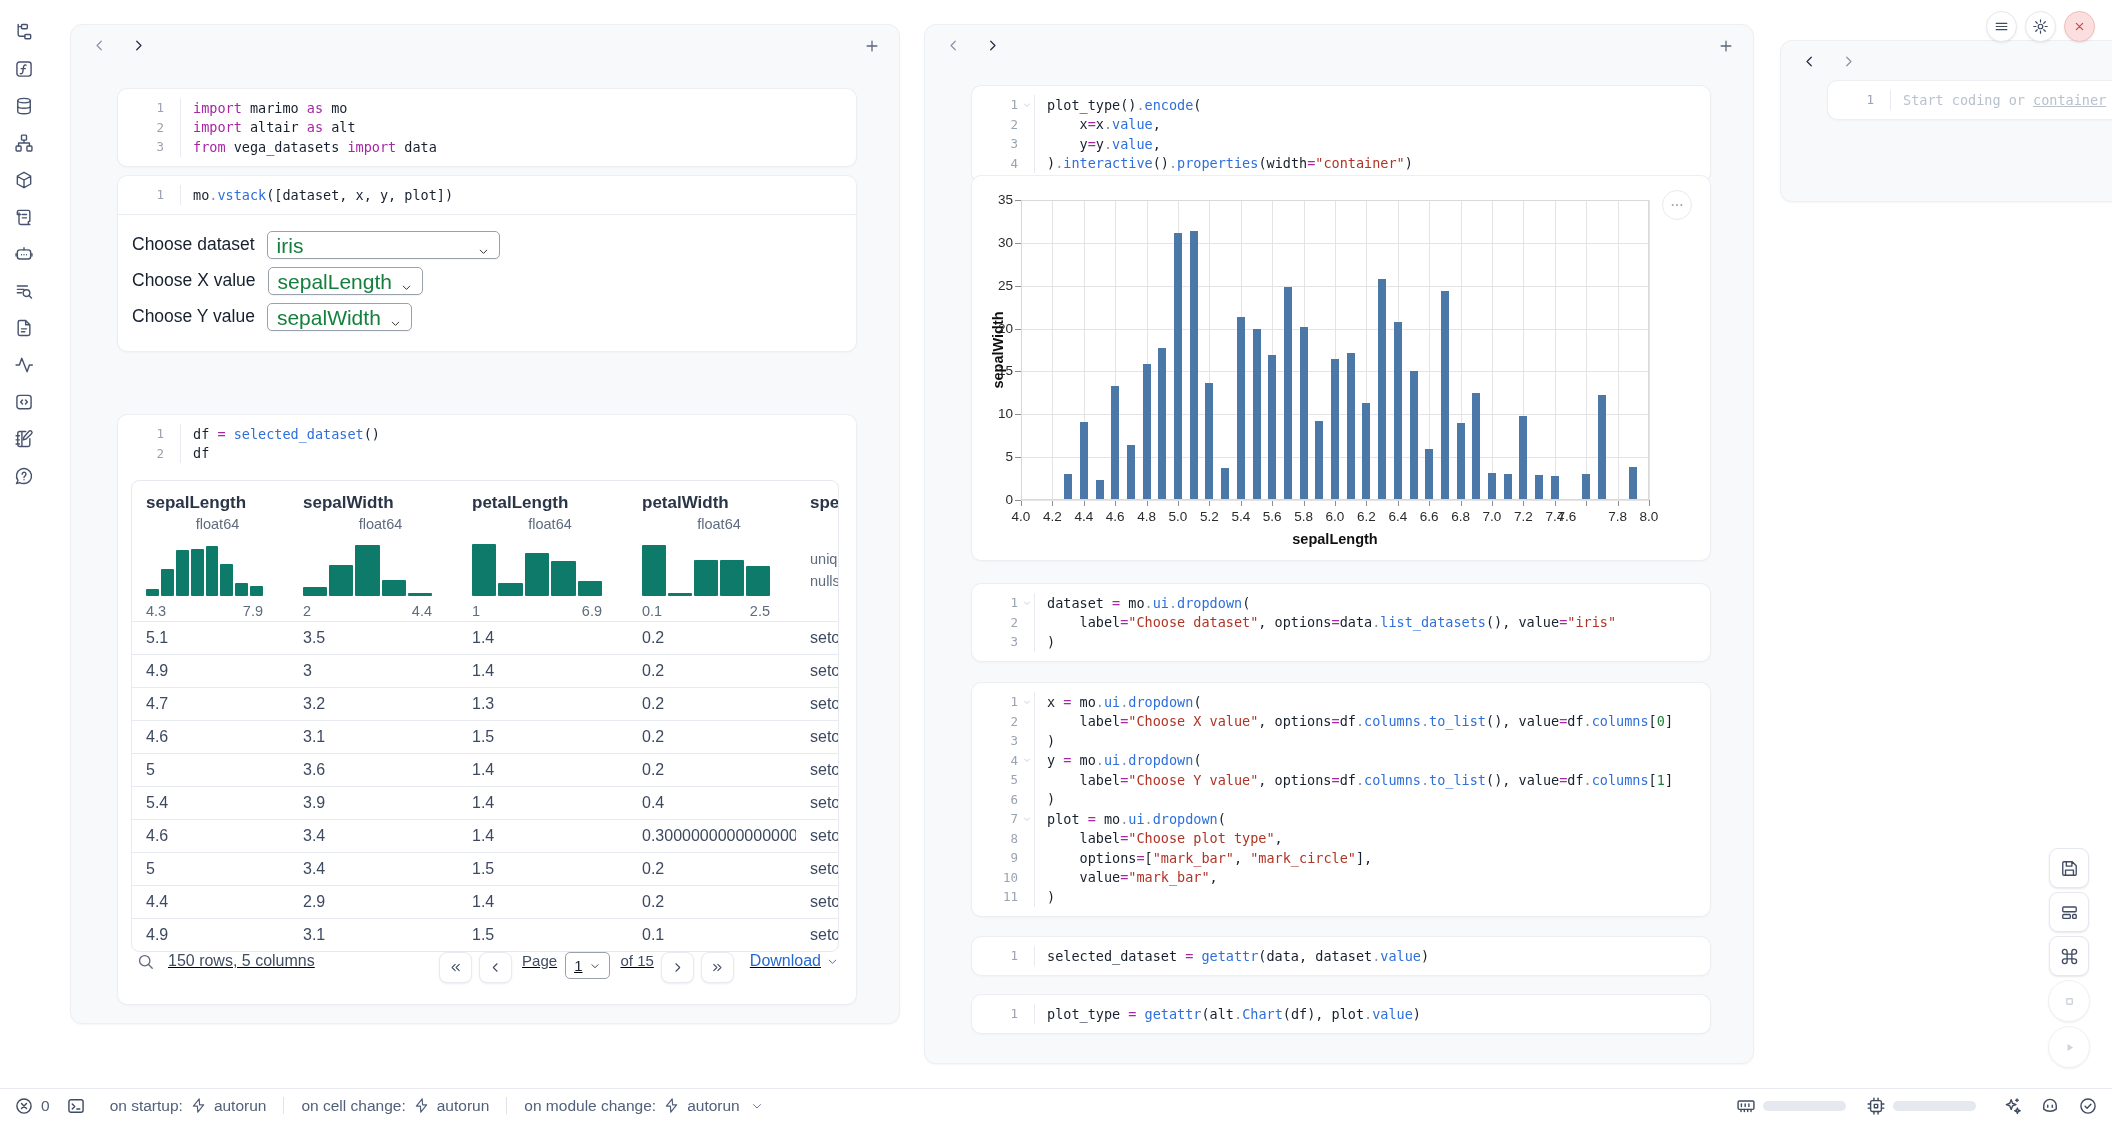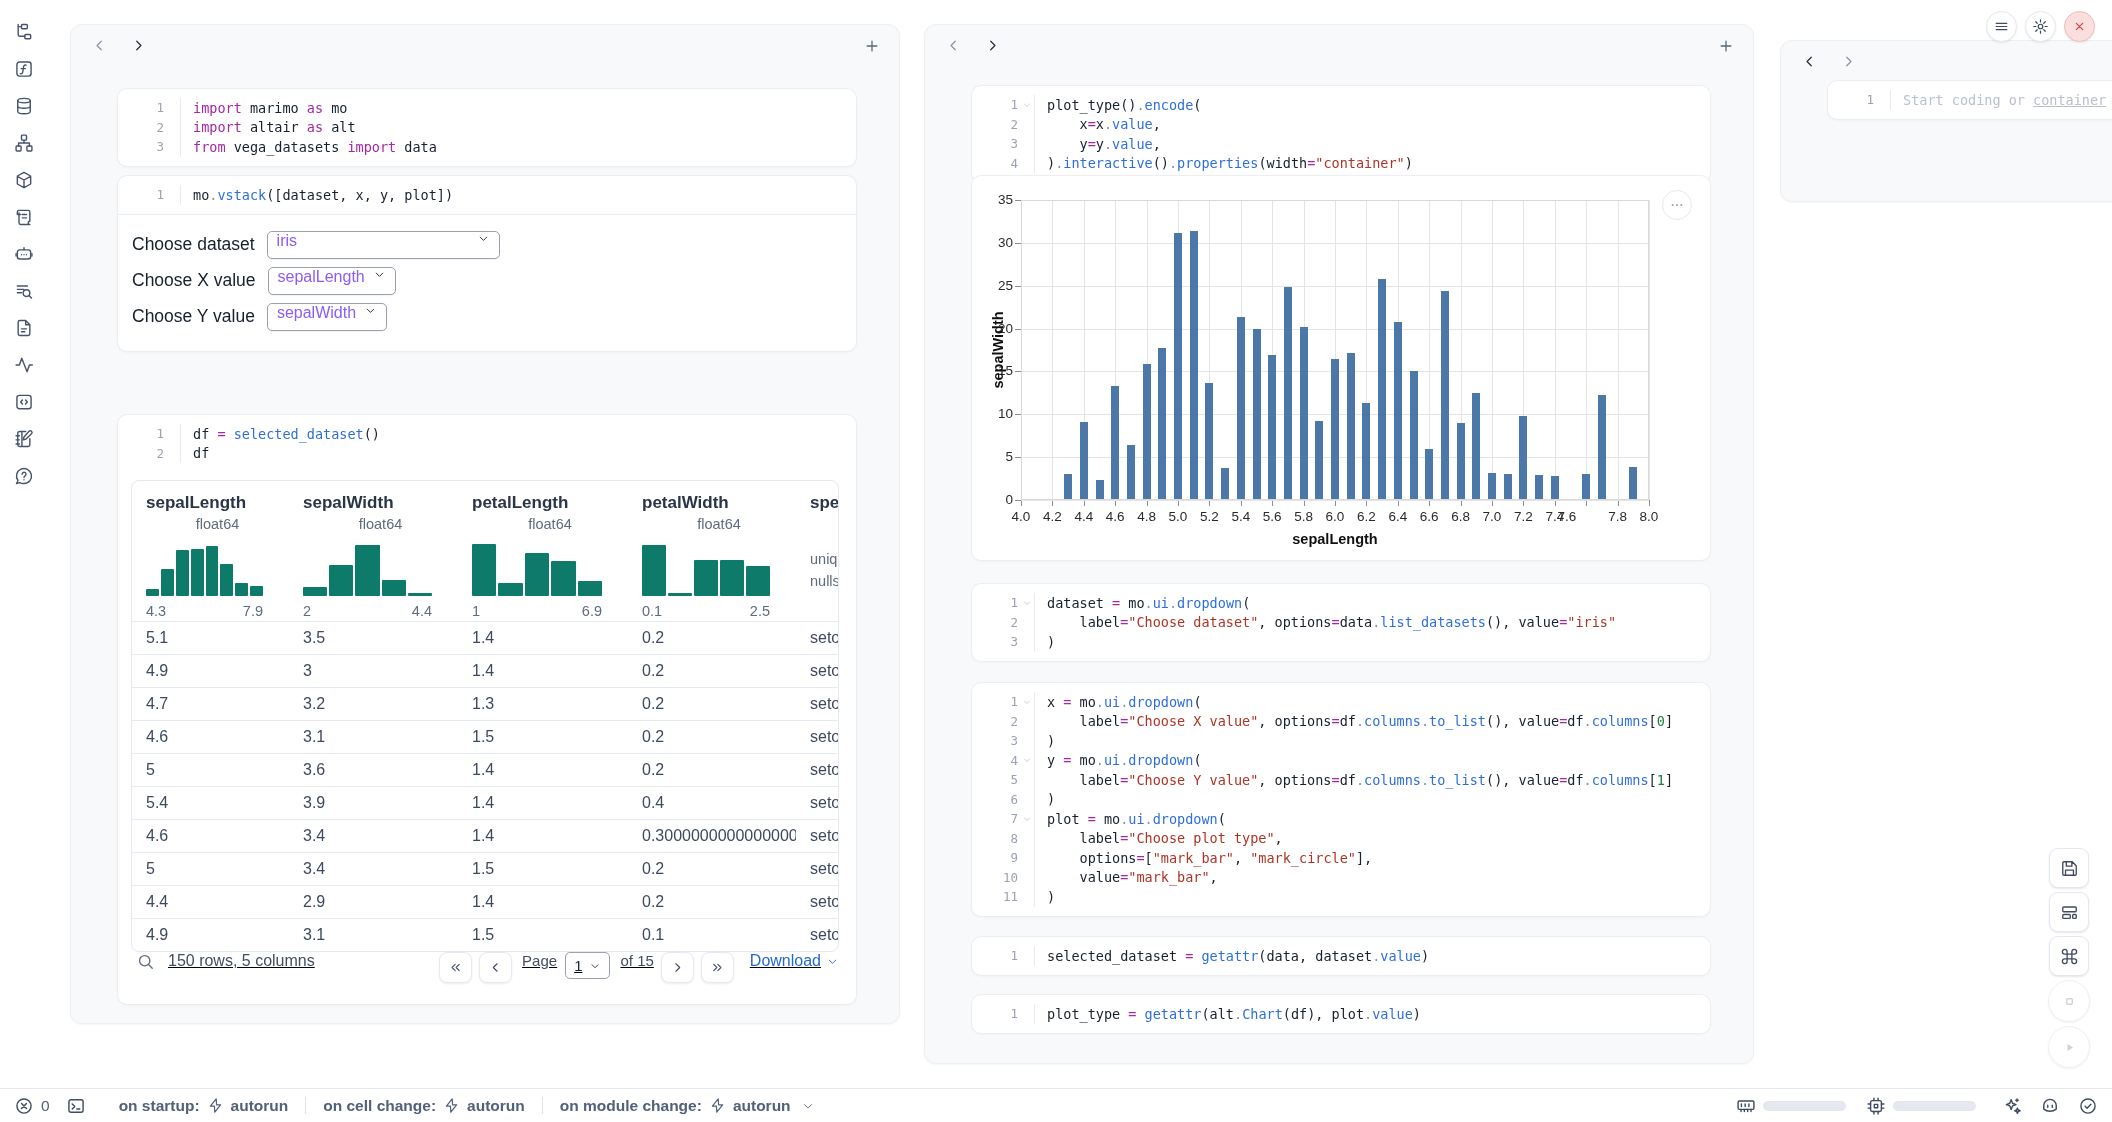--- a/index.html
+++ b/index.html
@@ -43,23 +43,23 @@
   #cell-imports { top:64px; }  #cell-vstack { top:151px; }  #cell-df { top:390px; }
   #cell-plot { top:61px; }     #cell-chart { top:151px; height:384px; }
   #cell-dataset { top:559px; } #cell-xyplot { top:658px; }
   #cell-selected { top:912px; } #cell-plottype { top:970px; }
   #cell-scratch { top:40px; width:520px; }
 
   
   #controls { border-top:1px solid #e9ecf1; padding:12px 0 16px; }
   .ctl-row { display:flex; align-items:center; height:36px; padding-left:14px; }
   .ctl-label { font-size:17.5px; color:#16202e; margin-right:12px; }
-  .sel { display:inline-flex; align-items:flex-start; justify-content:space-between;
+  .sel { display:inline-flex; align-items:flex-end; justify-content:space-between;
     height:28px; border:1px solid #9aa1ad; border-radius:5px; background:#fff;
-    padding:0 9px; font-size:16px; color:#8b5cf6; gap:8px; min-width:118px;
+    padding:0 9px; font-size:21px; color:#15803d; gap:8px; min-width:118px;
     box-shadow:0 1px 1px rgba(0,0,0,.05); cursor:pointer; }
   .ctl-row:first-child .sel { width:233px; }
   .sel .chev { width:13px; height:13px; color:#222; }
 
   
   .twrap { margin:8px 17px 0 13px; border:1px solid #e6e9ef; border-radius:8px; overflow:hidden; }
   .thead { display:flex; height:140px; }
   .th { padding:12px 0 0 14px; flex:0 0 auto; }
   .th:nth-child(1),.td:nth-child(1){ width:157px; }
   .th:nth-child(2),.td:nth-child(2){ width:169px; }
@@ -137,21 +137,21 @@
   .fabr svg { width:19px; height:19px; }
   #fab-stop { top:980px; } #fab-run { top:1026px; }
 
   
   #statusbar { position:absolute; left:0; right:0; bottom:0; height:34px; background:#fff;
     border-top:1px solid #e8eaef; display:flex; align-items:center; padding:0 14px;
     font-size:15.5px; color:#52607a; }
   .sico { width:20px; height:20px; color:#3f4b61; }
   #err-badge { display:flex; align-items:center; gap:7px; cursor:pointer; }
   #term-btn { margin-left:16px; cursor:pointer; }
-  #run-items { display:flex; align-items:center; margin-left:33px;font-weight:bold; }
+  #run-items { display:flex; align-items:center; margin-left:24px; }
   .run-item { display:inline-flex; align-items:center; gap:7px; cursor:pointer; }
   .run-item .zap { width:17px; height:17px; color:#52607a; }
   .run-item .chev-s { width:14px; height:14px; color:#6b7890; margin-left:3px; }
   .sep { width:1px; height:17px; background:#dfe3ea; margin:0 17px; }
   #sb-right { margin-left:auto; display:flex; align-items:center; }
   .meter { width:83px; height:10px; border-radius:5px; background:#e5e8ee; overflow:hidden;
     margin-left:7px; }
   .meter .fill { height:100%; background:#2671f4; border-radius:5px; }
   .mr20 { margin-right:20px; } .mr26 { margin-right:26px; } .mr18 { margin-right:18px; }
 </style>

